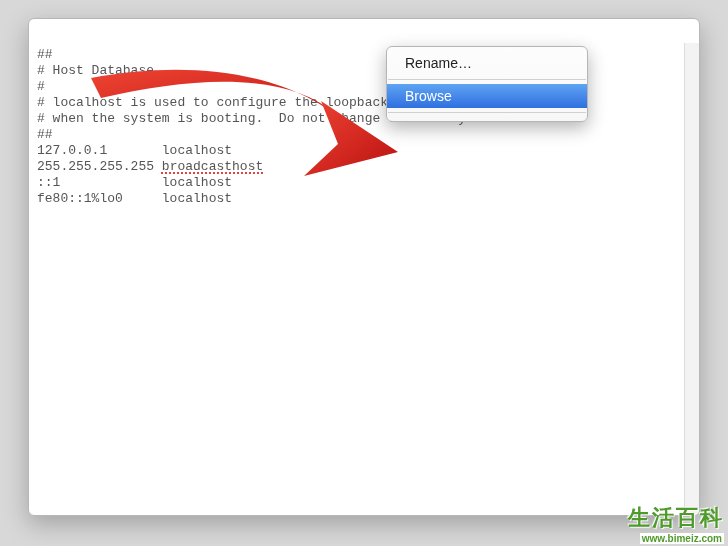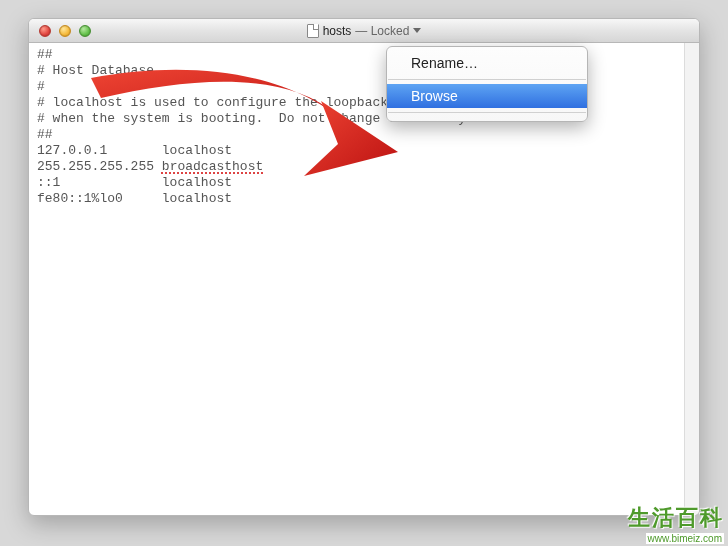--- a/index.html
+++ b/index.html
@@ -112,21 +112,21 @@
     width: 202px;
     background: linear-gradient(#fdfdfd, #f7f7f7);
     border: 1px solid #b5b5b5;
     border-radius: 6px;
     box-shadow: 0 6px 18px rgba(0,0,0,0.3);
     padding: 4px 0;
     font-size: 14px;
     color: #222;
   }
   .menu-item {
-    padding: 4px 24px;
+    padding: 4px 18px;
     cursor: default;
   }
   .menu-sep {
     height: 1px;
     background: #d0d0d0;
     margin: 4px 1px;
   }
   .menu-item.highlight {
     background: linear-gradient(#5ea4f3, #2f6fe0);
     color: #fff;
@@ -149,45 +149,30 @@
     font-size: 22px;
     font-weight: 700;
     color: #4e9a2b;
     text-shadow: 1px 1px 1px #fff, -1px -1px 1px #fff;
     letter-spacing: 2px;
     margin-left: 24px;
   }
   .wm2 {
     font-size: 10px;
     color: #4e9a2b;
-    font-weight: 400;
+    font-weight: 700;
     background: #fff;
     padding: 0 2px;
   }
 </style>
 </head>
 <body>
 
 <div class="window">
 
-  <div class="titlebar">
-    <div class="traffic">
-      <div class="dot red"></div>
-      <div class="dot yellow"></div>
-      <div class="dot green"></div>
-    </div>
-    <div class="title-center">
-      <span class="doc-icon"></span>
-      <span class="title-text">hosts</span>
-      <span class="title-locked">
-        <span>— Locked</span>
-        <span class="chevron-down"></span>
-      </span>
-    </div>
-  </div>
 
   <div class="content" id="file-content"><div>##</div><div># Host Database</div><div>#</div><div># localhost is used to configure the loopback interface</div><div># when the system is booting.  Do not change this entry.</div><div>##</div><div>127.0.0.1       localhost</div><div>255.255.255.255 <span class="spellerr">broadcasthost</span></div><div>::1             localhost</div><div>fe80::1%lo0     localhost</div></div>
   <div class="scrollbar"></div>
 </div>
 
 <div class="menu" id="dropdown-menu">
     <div class="menu-item">Rename…</div>
     <div class="menu-sep"></div>
     <div class="menu-item highlight">Browse</div>
     <div class="menu-sep"></div>

